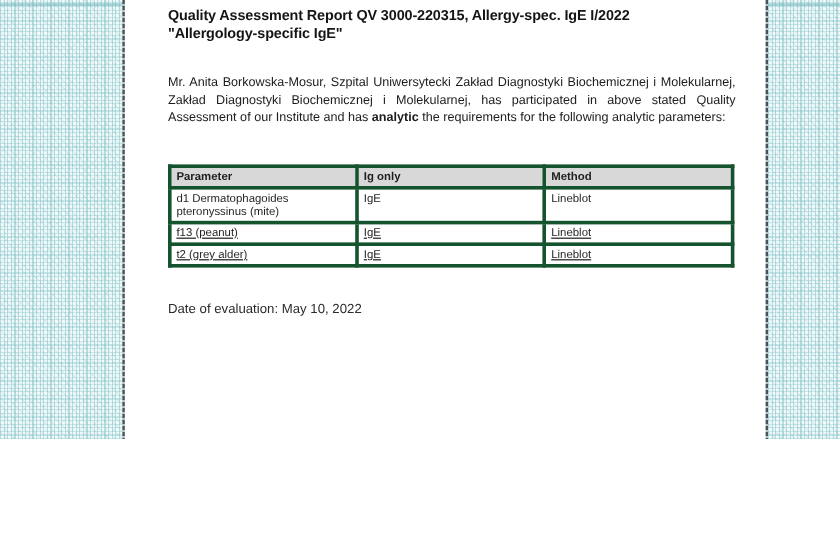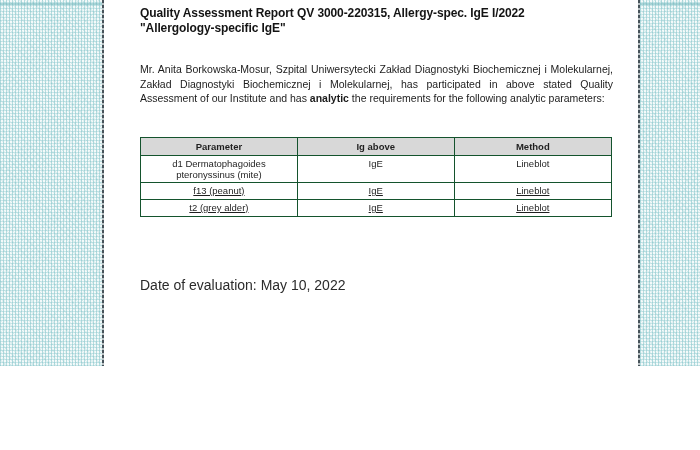--- a/index.html
+++ b/index.html
@@ -48,41 +48,41 @@
     color:#1c1c1c;
   }
   .statement strong { font-weight:bold; }
 
   table.params {
     position:absolute; left:140px; top:137px; width:472px;
     border-collapse:collapse; table-layout:fixed;
     font-size:9.5px; color:#1f1f1f;
   }
   table.params th, table.params td {
-    border:1px solid #14532d;
+    border:3px solid #14532d;
     padding:2px 4px;
-    text-align:center; vertical-align:top;
+    text-align:left; vertical-align:top;
     line-height:11px;
     overflow:hidden;
   }
   table.params thead th {
     background:#d8d8d8;
     font-weight:bold;
     height:18px; vertical-align:middle;
   }
   table.params tbody tr.row-tall  { height:24px; }
   table.params tbody tr.row-short { height:17px;text-decoration:underline; }
 
   .note {
     position:absolute; left:140px; top:246px;
     font-size:8px; color:#2b2b2b;
   }
   .date {
-    position:absolute; left:140px; top:277px;
-    font-size:14px; color:#2b2b2b;text-align:center;
+    position:absolute; left:140px; top:252px;
+    font-size:11px; color:#2b2b2b;text-align:center;
   }
 </style>
 </head>
 <body>
 
 <div class="page">
 
   <div class="band band-left guilloche">
     <div class="band-topline"></div>
     <div class="band-edge edge-right"></div>
@@ -102,21 +102,21 @@
 
   <table class="params">
     <colgroup>
       <col style="width:33.3%">
       <col style="width:33.3%">
       <col style="width:33.4%">
     </colgroup>
     <thead>
       <tr>
         <th>Parameter</th>
-        <th>Ig above</th>
+        <th>Ig only</th>
         <th>Method</th>
       </tr>
     </thead>
     <tbody>
       <tr class="row-tall">
         <td>d1 Dermatophagoides pteronyssinus (mite)</td>
         <td>IgE</td>
         <td>Lineblot</td>
       </tr>
       <tr class="row-short">

